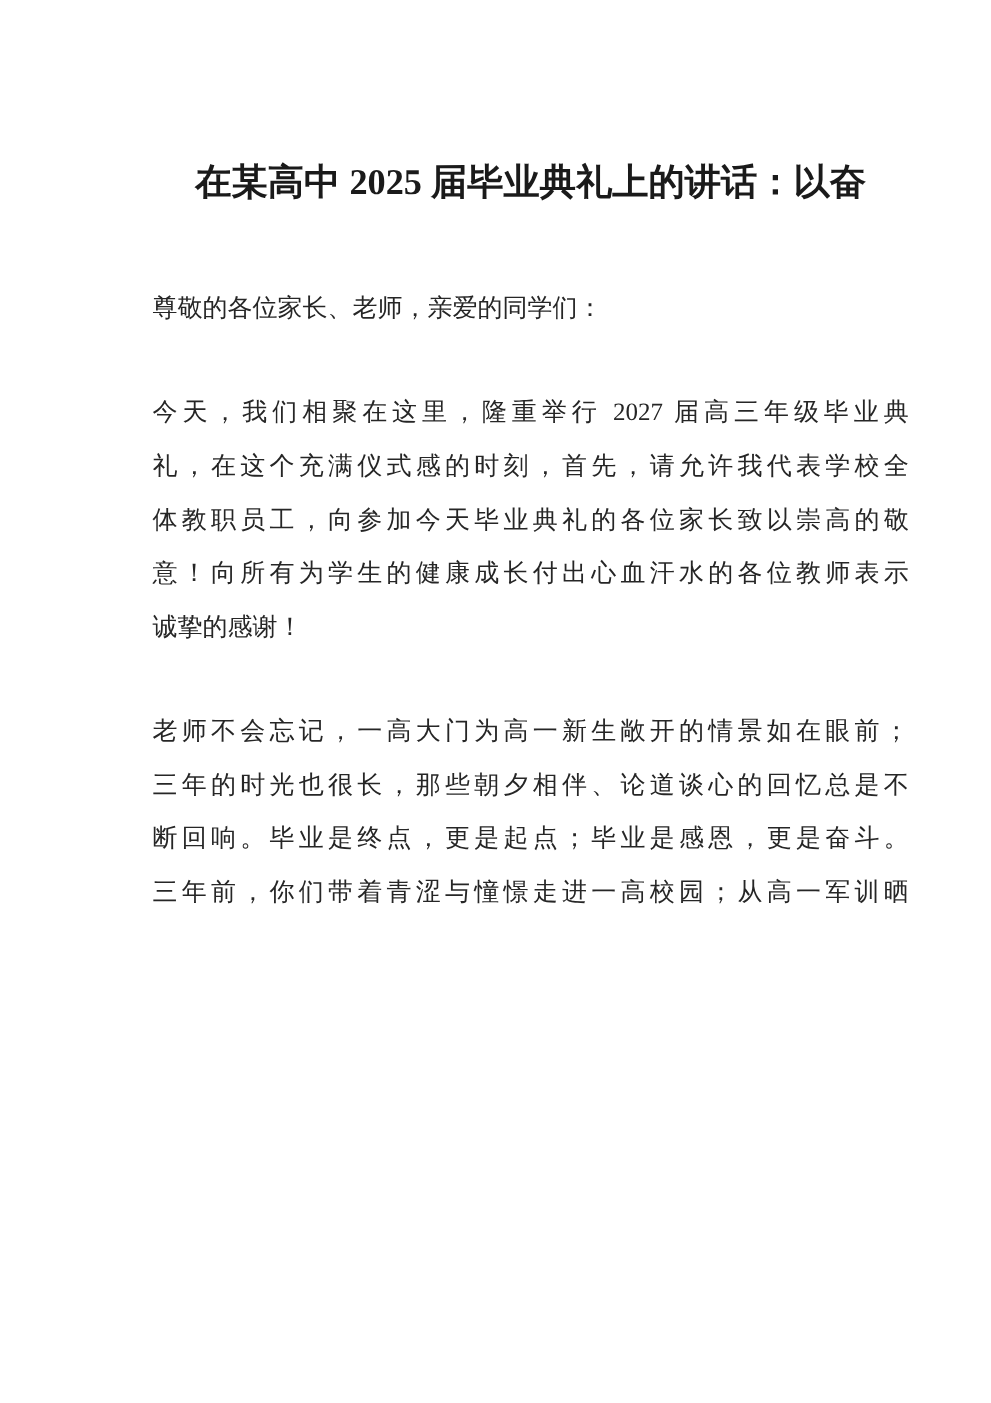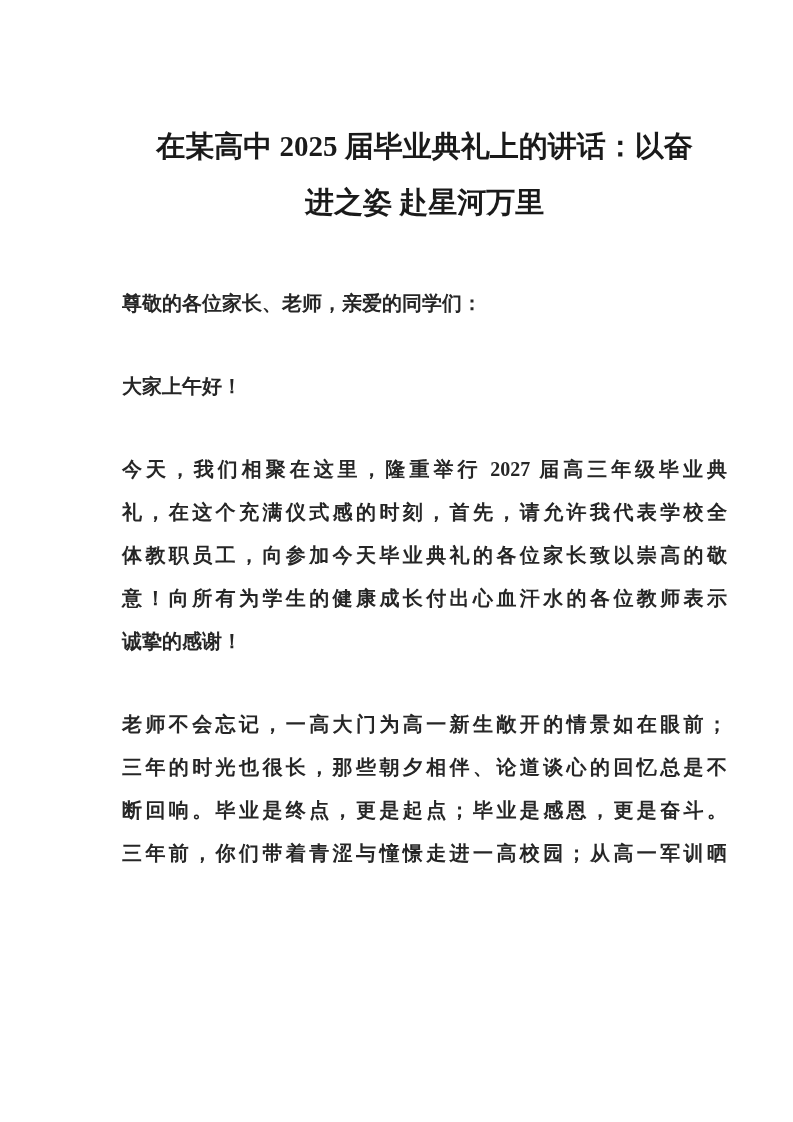--- a/index.html
+++ b/index.html
@@ -29,21 +29,20 @@
     line-height: 56px;
     text-align: center;
     color: #1a1a1a;
   }
   .title-line {
     display: block;
   }
   .content {
     font-size: 20px;
     line-height: 43px;
-    font-weight: bold;
   }
   .para {
     margin: 0 0 40px 0;
   }
   .para:last-child {
     margin-bottom: 0;
   }
   .line {
     display: block;
     text-align: justify;
@@ -54,32 +53,28 @@
     text-align-last: left;
   }
 </style>
 </head>
 <body>
 
 <div class="page">
 
   <h1 class="title">
     <span class="title-line">在某高中 2025 届毕业典礼上的讲话：以奋</span>
-    <span class="title-line">进之姿 赴星河万里</span>
   </h1>
 
   <div class="content">
 
     <p class="para">
       <span class="line last">尊敬的各位家长、老师，亲爱的同学们：</span>
     </p>
 
-    <p class="para">
-      <span class="line last">大家上午好！</span>
-    </p>
 
     <p class="para">
       <span class="line">今天，我们相聚在这里，隆重举行 2027 届高三年级毕业典</span>
       <span class="line">礼，在这个充满仪式感的时刻，首先，请允许我代表学校全</span>
       <span class="line">体教职员工，向参加今天毕业典礼的各位家长致以崇高的敬</span>
       <span class="line">意！向所有为学生的健康成长付出心血汗水的各位教师表示</span>
       <span class="line last">诚挚的感谢！</span>
     </p>
 
 

